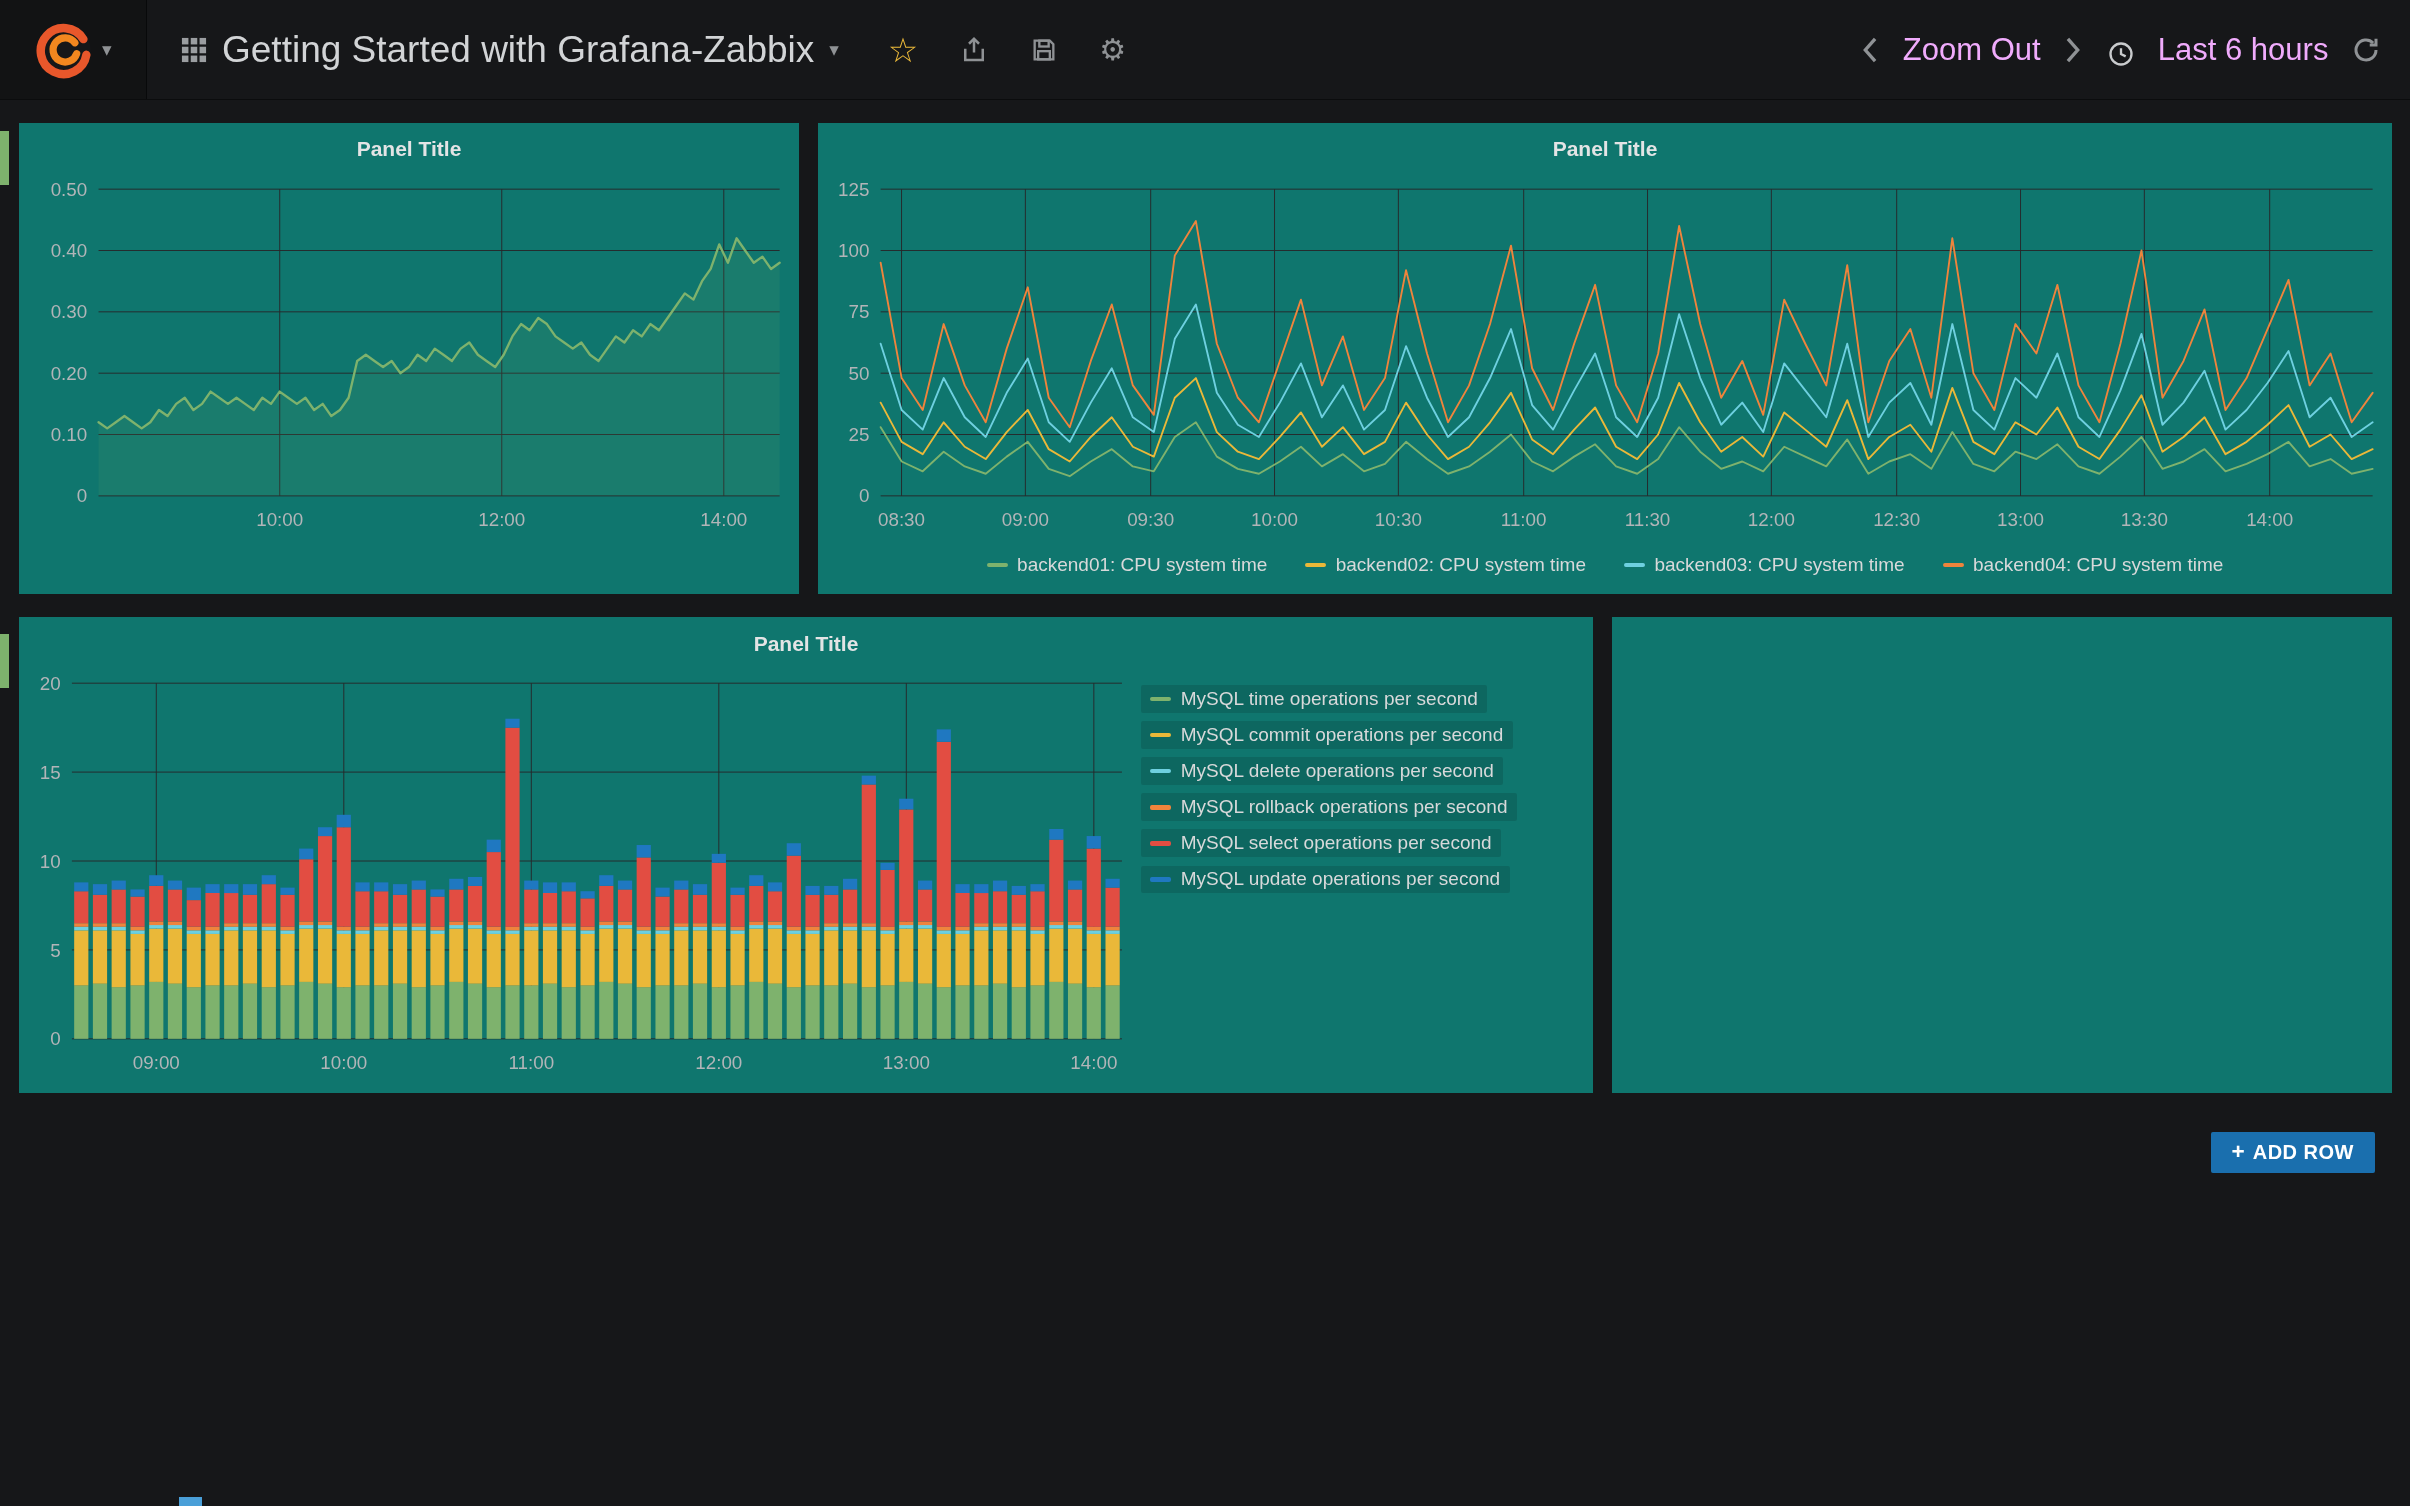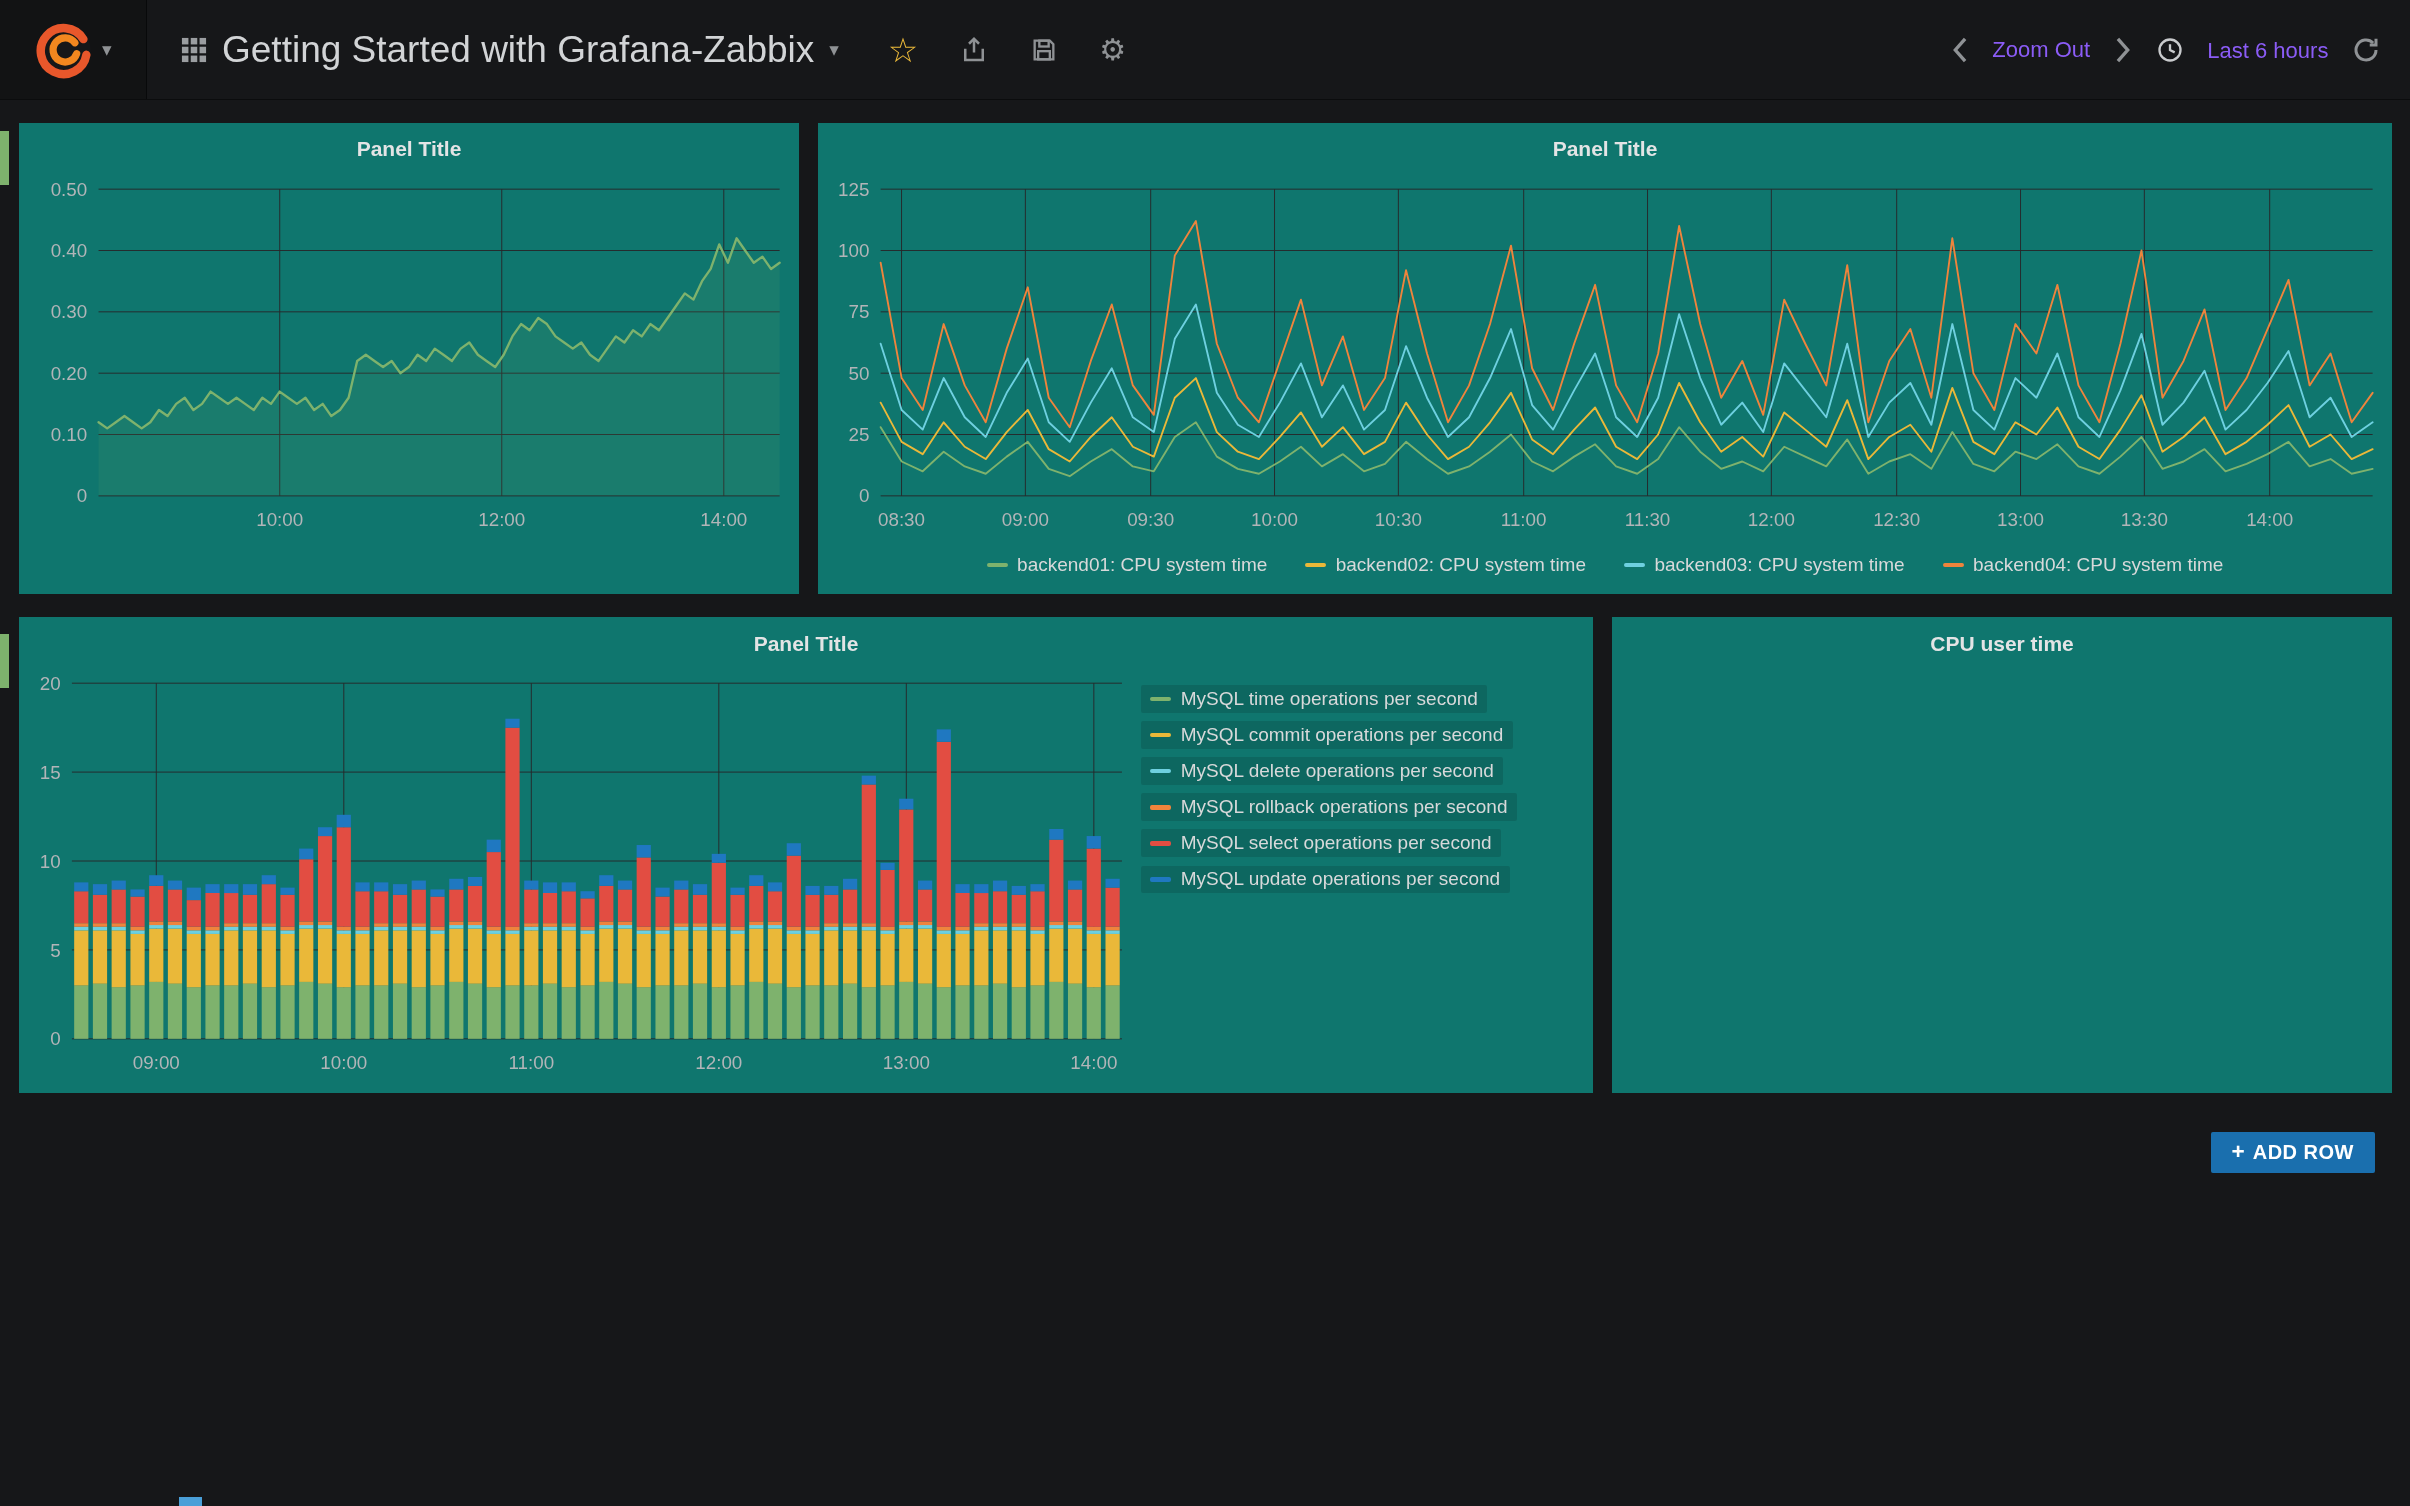--- a/index.html
+++ b/index.html
@@ -10,21 +10,21 @@
   .navbar{height:100px;background:#161719;border-bottom:0.9px solid #0b0c0d;display:flex;align-items:center}
   .logo-block{width:147px;height:100%;display:flex;align-items:center;justify-content:center;gap:9.4px;background:#121314;border-right:0.9px solid #08090a;cursor:pointer}
   .caret{font-size:19px;color:#8f9295;line-height:1}
   .title-block{display:flex;align-items:center;gap:15px;padding:0 34px;height:100%;cursor:pointer}
   .title-text{font-size:37px;color:#d2d4d6;white-space:nowrap}
   .nav-icons{display:flex;align-items:center;gap:41px;padding:0 15px}
   .icon-btn{background:none;border:none;cursor:pointer;display:flex;align-items:center;justify-content:center}
   .star-glyph{font-size:34px;color:#eab839;line-height:1}
   .gear-glyph{font-size:30px;color:#8f9295;line-height:1}
   .spacer{flex:1}
-  .time-block{display:flex;align-items:center;gap:22.6px;padding-right:30px;color:#8b5cf6;font-size:22px}
+  .time-block{display:flex;align-items:center;gap:22.6px;padding-right:30px;color:#f0abfc;font-size:31px}
   .time-block .label{white-space:nowrap}
   .time-range{display:flex;align-items:flex-end;gap:23px;cursor:pointer}
   .zoom-out{cursor:pointer}
 
   
   .dash{position:relative;padding:22.6px 19px 0 19px}
   .row{display:flex;gap:19px;margin-bottom:23.5px}
   .panel{background:#0f766e;position:relative}
   .p4{width:780px}
   .p8{width:1574px}
@@ -621,21 +621,20 @@
             </span>
             <span class="legend-item">
               <span class="dash-swatch" style="background: rgb(31, 120, 193);"></span>
               <span>MySQL update operations per second</span>
             </span>
           </div>
       </div>
     </section>
 
     <section class="panel p4">
-      <h2 class="ptitle">CPU user time</h2>
     </section>
   </div>
 
   <div class="addrow-wrap">
     <button class="add-row">
       <span class="plus">+</span>
       <span>ADD ROW</span>
     </button>
   </div>
 </main>

